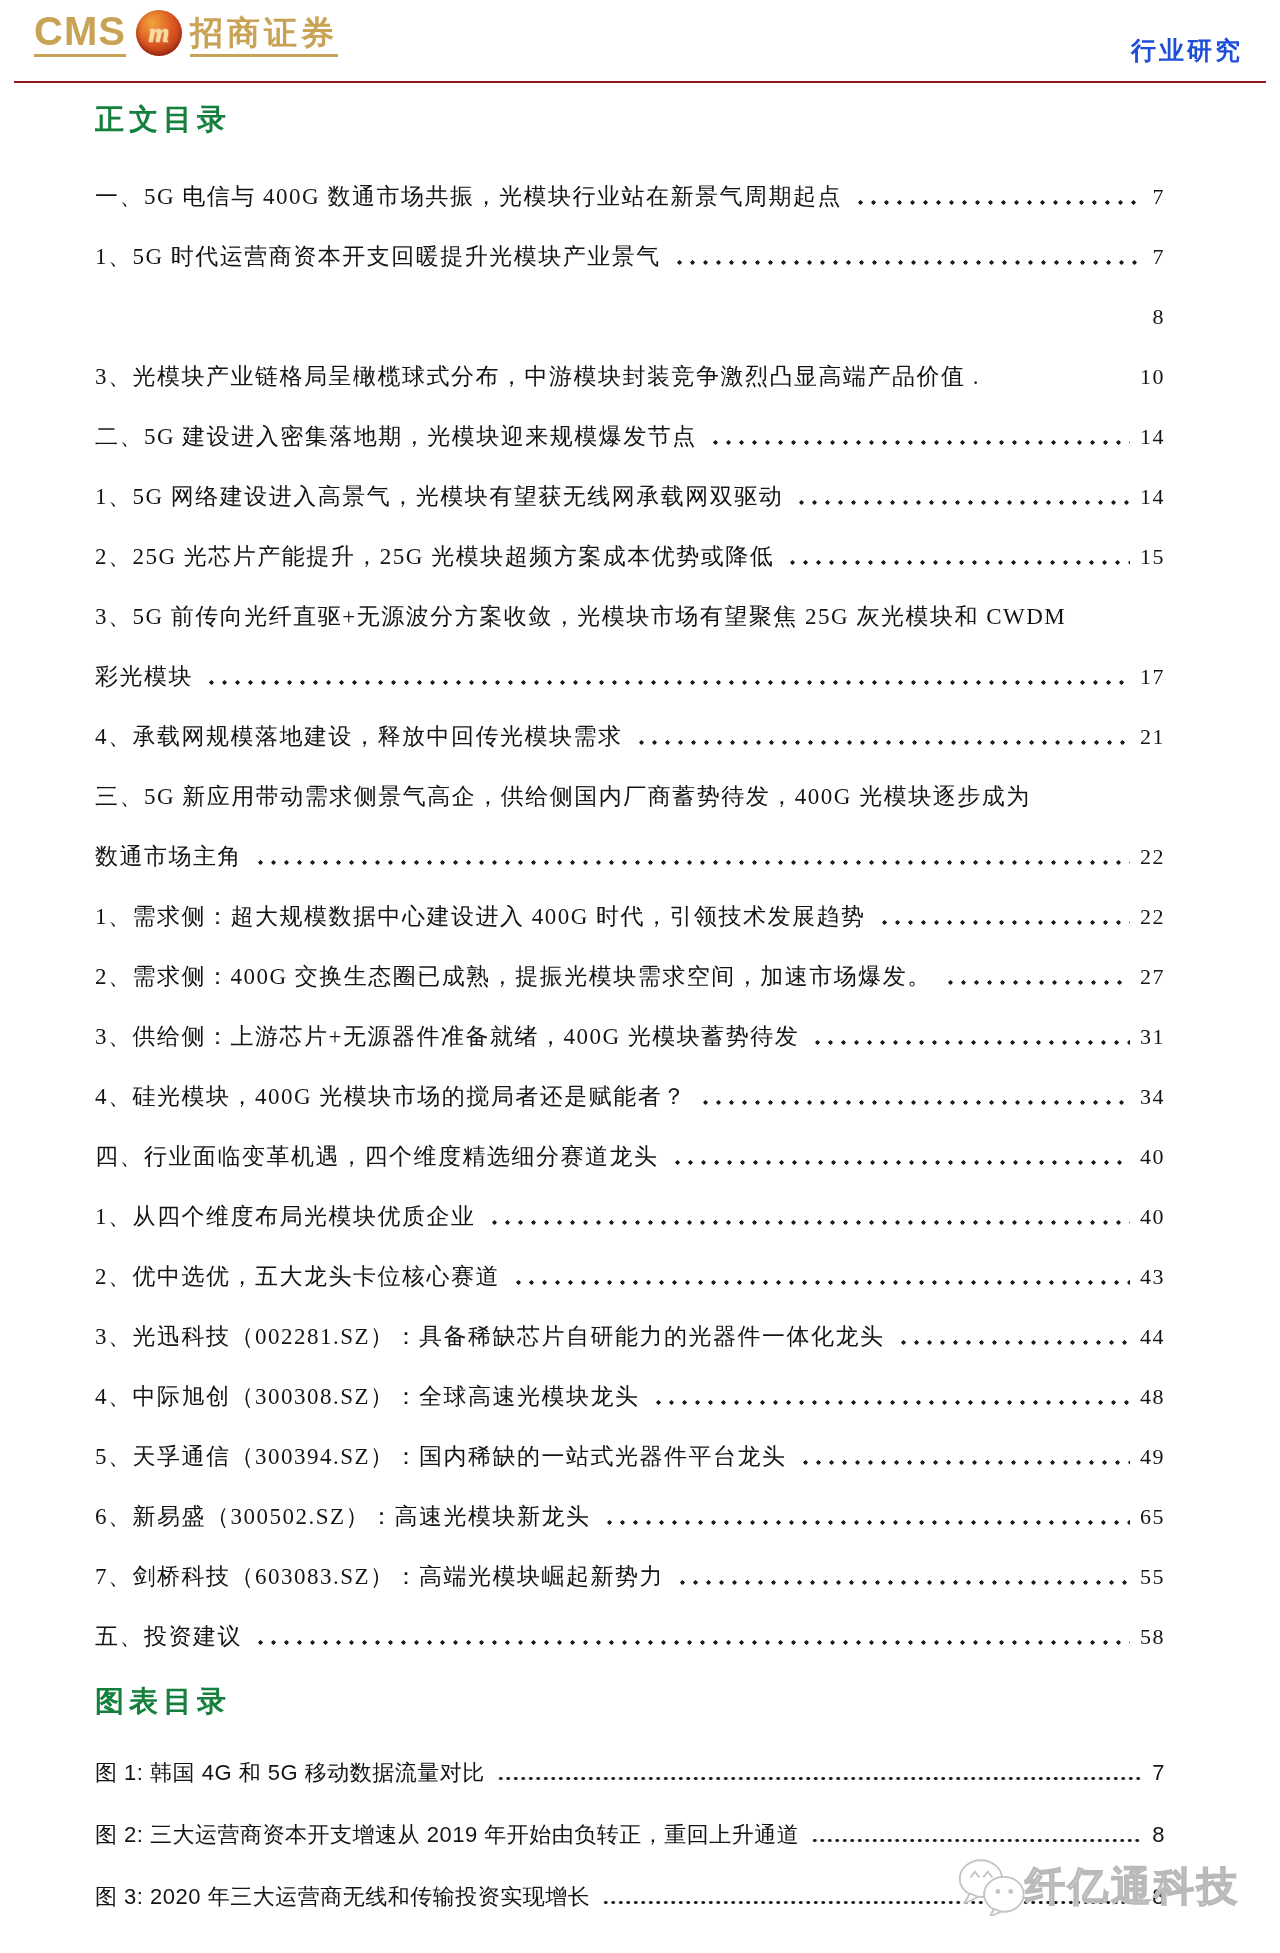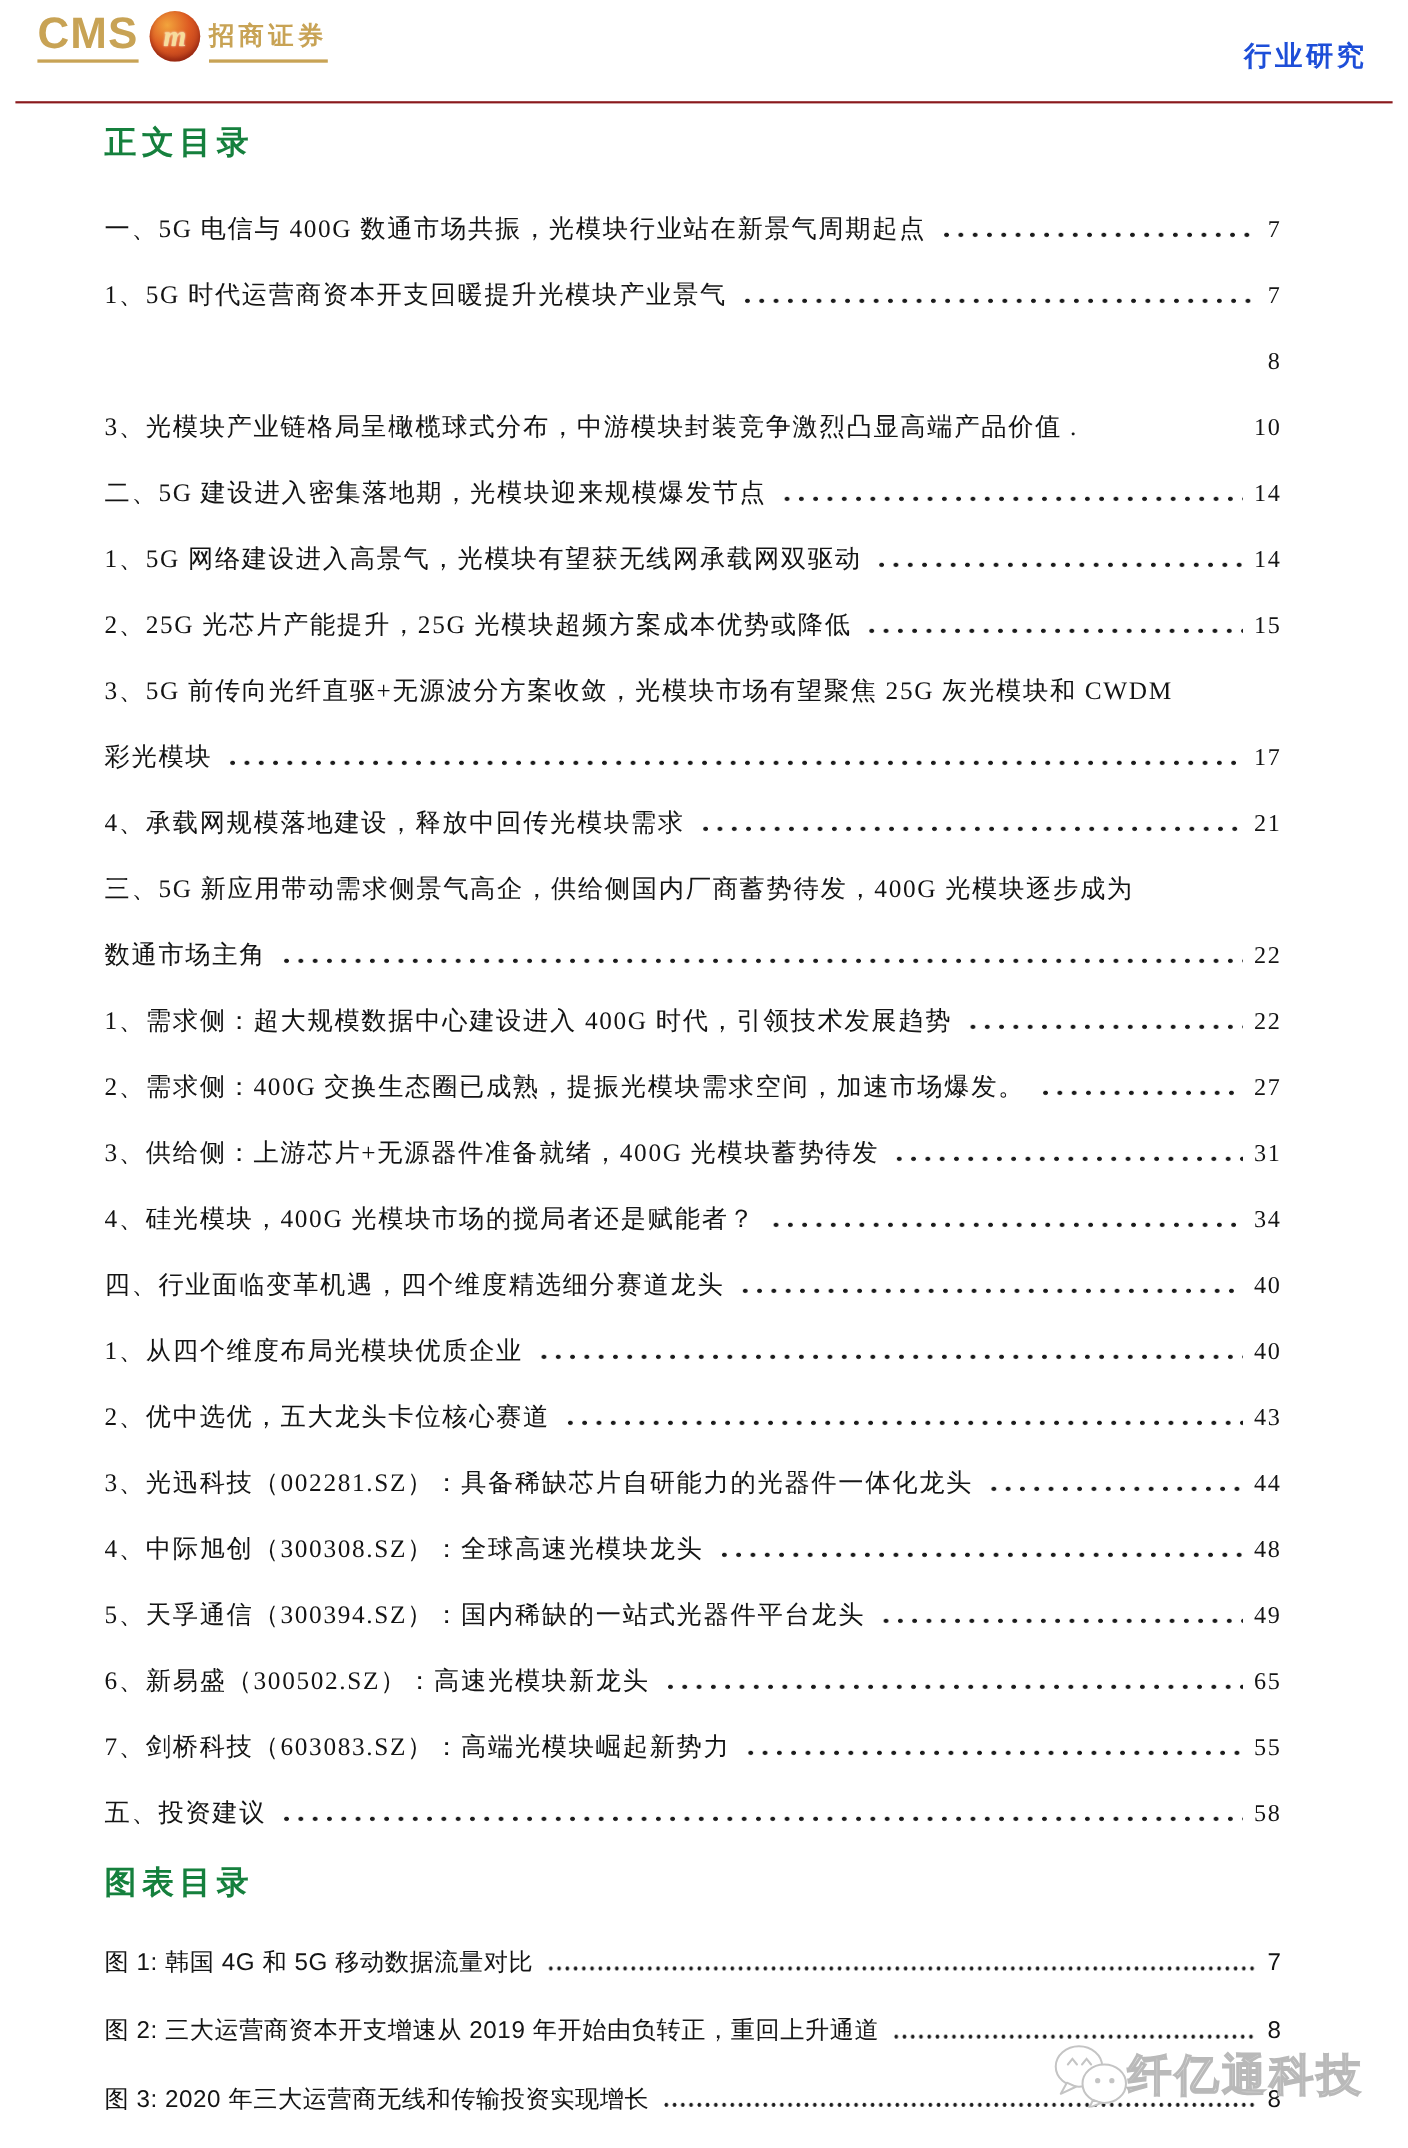--- a/index.html
+++ b/index.html
@@ -2,39 +2,39 @@
 <html><head>
 <meta charset="utf-8">
 <style>
   * { margin:0; padding:0; box-sizing:border-box; }
   html,body { width:1280px; }
   body {
     height:1953px; position:relative; overflow:hidden; background:#ffffff;
     font-family:"Liberation Serif","DejaVu Serif",serif; color:#141414;
   }
   
-  .header { position:relative; height:92px; }
+  .header { position:relative; height:81px; }
   .logo { position:absolute; left:34px; top:10px; display:flex; align-items:flex-end; }
   .logo-cms {
     font-family:"Liberation Sans","DejaVu Sans",sans-serif; font-weight:700;
     font-size:40px; line-height:40px; color:#c8a355; letter-spacing:1px;
     border-bottom:3px solid #c8a355; padding-bottom:3px;
   }
   .logo-badge {
     width:46px; height:46px; border-radius:50%; margin:0 8px 1px 10px;
     background:radial-gradient(circle at 35% 28%, #f2a43c 0%, #dd5a22 45%, #a22c18 100%);
     display:flex; align-items:center; justify-content:center;
     box-shadow:inset 0 -3px 5px rgba(120,20,10,.6);
   }
   .logo-badge span {
     font-family:"Liberation Serif",serif; font-style:italic; font-weight:700;
     font-size:27px; color:#f6dd9c; text-shadow:0 0 2px #fff;
   }
   .logo-brand {
-    font-weight:700; font-size:23px; line-height:34px; color:#c8a355;
+    font-weight:700; font-size:33px; line-height:34px; color:#c8a355;
     letter-spacing:4px; border-bottom:3px solid #c8a355; padding-bottom:4px;
   }
   .category {
     position:absolute; right:37px; top:34px; font-weight:700; font-size:25px;
     color:#1d4ed8; letter-spacing:3px;
   }
   .rule { height:2px; background:#8a1a1d; margin:0 14px; }
   
   .content { padding:0 115px 0 95px; }
   .sec-title {

